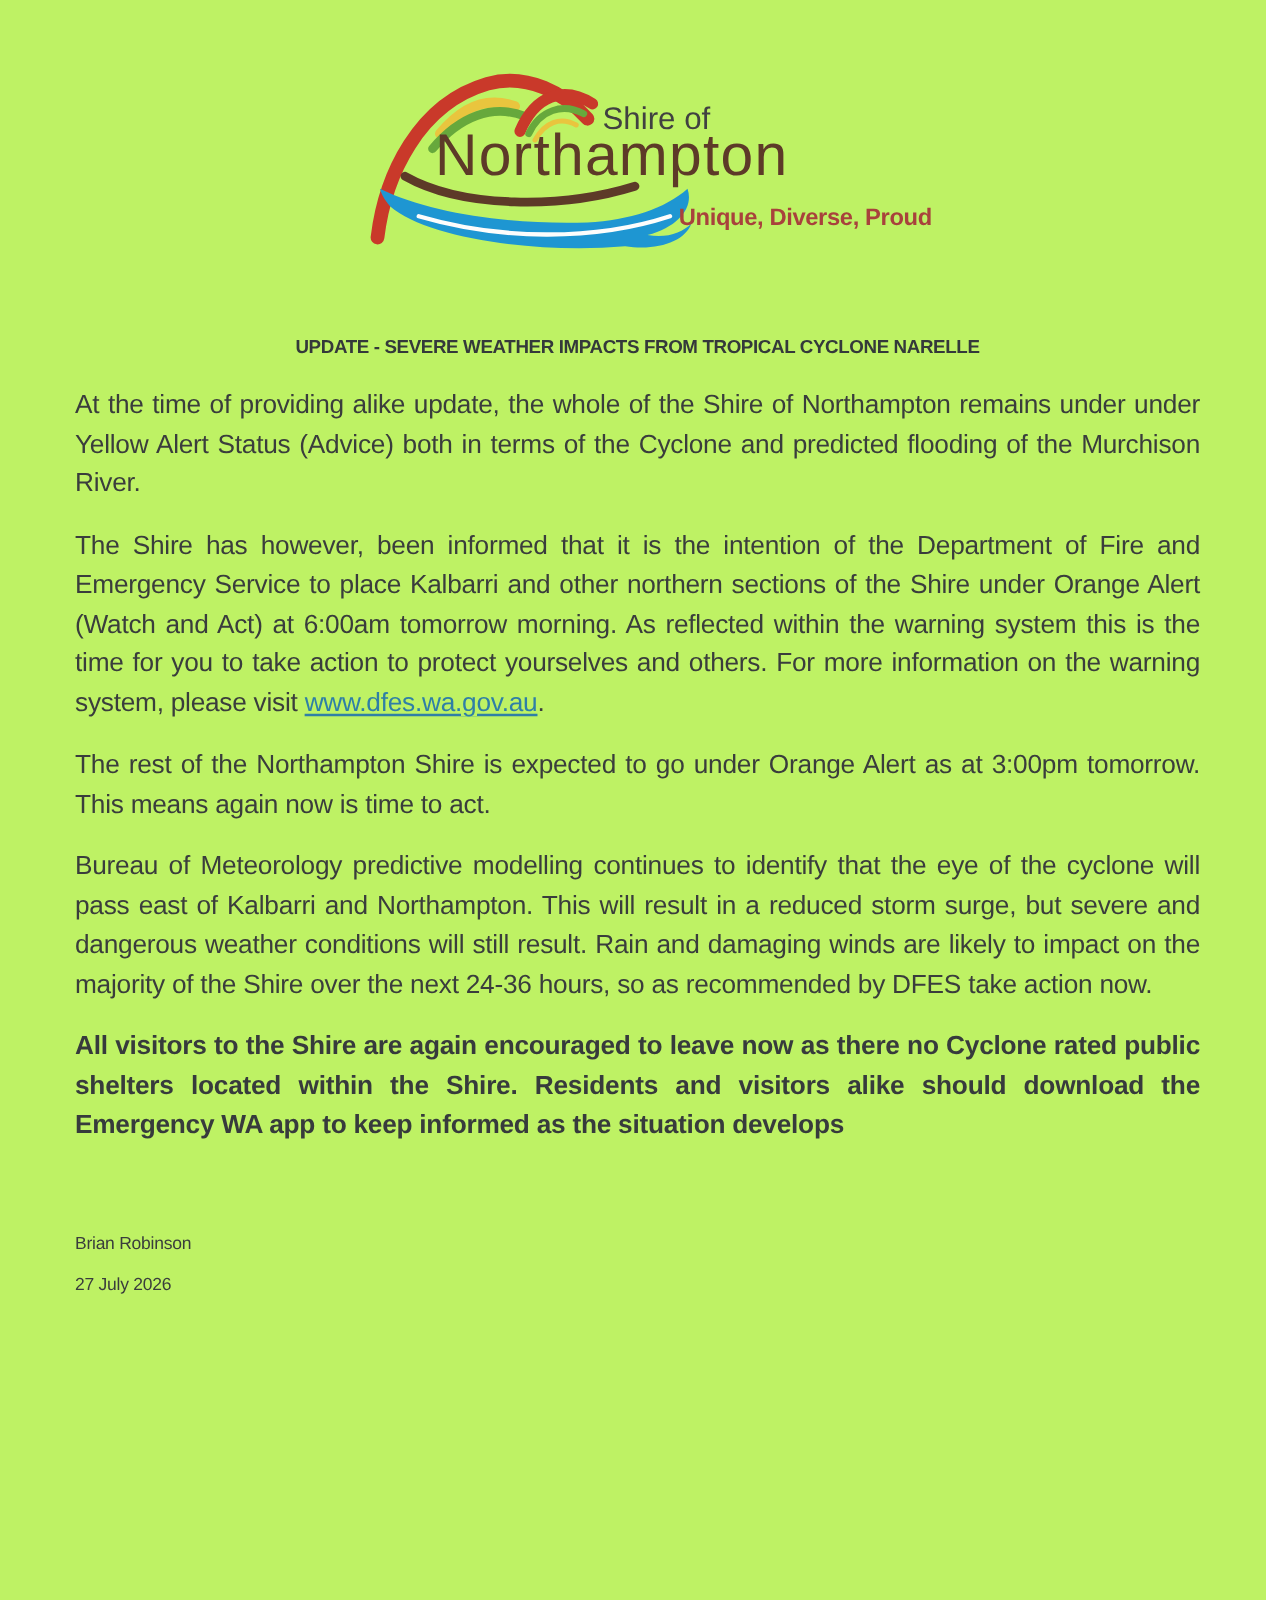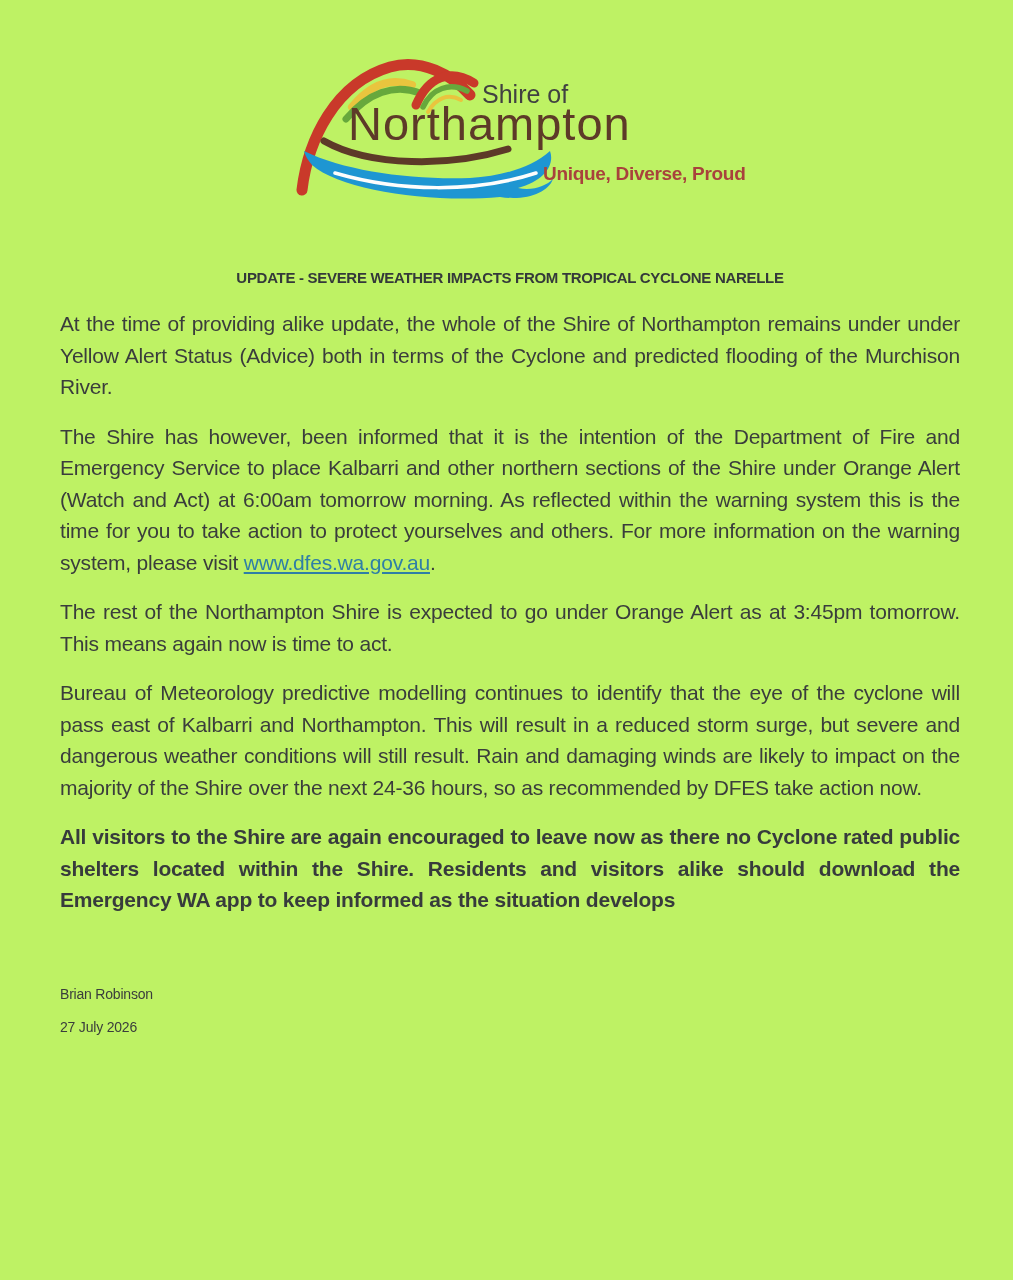--- a/index.html
+++ b/index.html
@@ -114,21 +114,21 @@
   </div>
 
   <h1 class="doc-title">UPDATE - SEVERE WEATHER IMPACTS FROM TROPICAL CYCLONE NARELLE</h1>
 
   <div class="doc-body">
 
     <p>At the time of providing alike update, the whole of the Shire of Northampton remains under under Yellow Alert Status (Advice) both in terms of the Cyclone and predicted flooding of the Murchison River.</p>
 
     <p><span>The Shire has however, been informed that it is the intention of the Department of Fire and Emergency Service to place Kalbarri and other northern sections of the Shire under Orange Alert (Watch and Act) at 6:00am tomorrow morning.  As reflected within the warning system this is the time for you to take action to protect yourselves and others.  For more information on the warning system, please visit </span><a class="doc-link" href="#">www.dfes.wa.gov.au</a><span>.</span></p>
 
-    <p>The rest of the Northampton Shire is expected to go under Orange Alert as at 3:45pm tomorrow.  This means again now is time to act.</p>
+    <p>The rest of the Northampton Shire is expected to go under Orange Alert as at 3:00pm tomorrow.  This means again now is time to act.</p>
 
     <p>Bureau of Meteorology predictive modelling continues to identify that the eye of the cyclone will pass east of Kalbarri and Northampton.  This will result in a reduced storm surge, but severe and dangerous weather conditions will still result.  Rain and damaging winds are likely to impact on the majority of the Shire over the next 24-36 hours, so as recommended by DFES take action now.</p>
 
 
     <p class="bold">All visitors to the Shire are again encouraged to leave now as there no Cyclone rated public shelters located within the Shire.  Residents and visitors alike should download the Emergency WA app to keep informed as the situation develops</p>
   </div>
 
   <div class="signature">
     <div>Brian Robinson</div>
     <div>27 July 2026</div>

